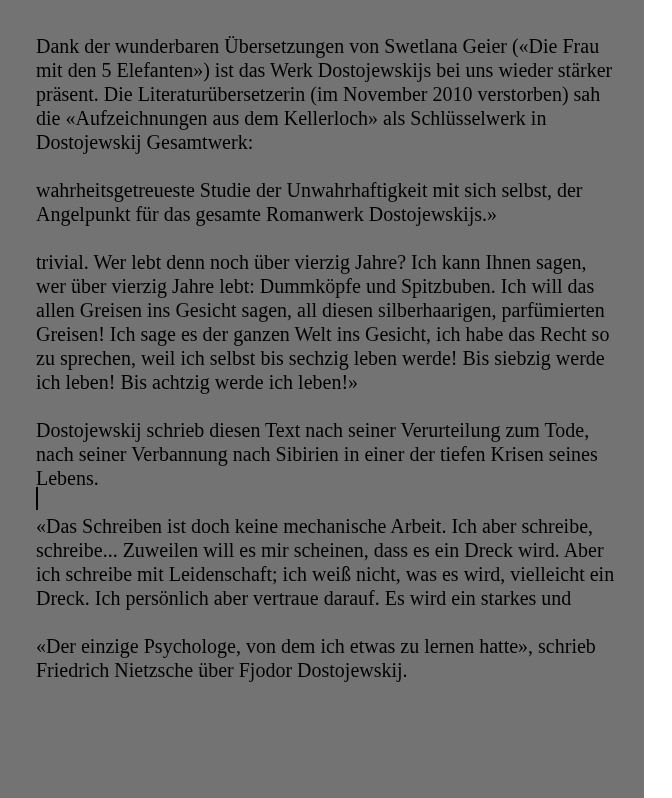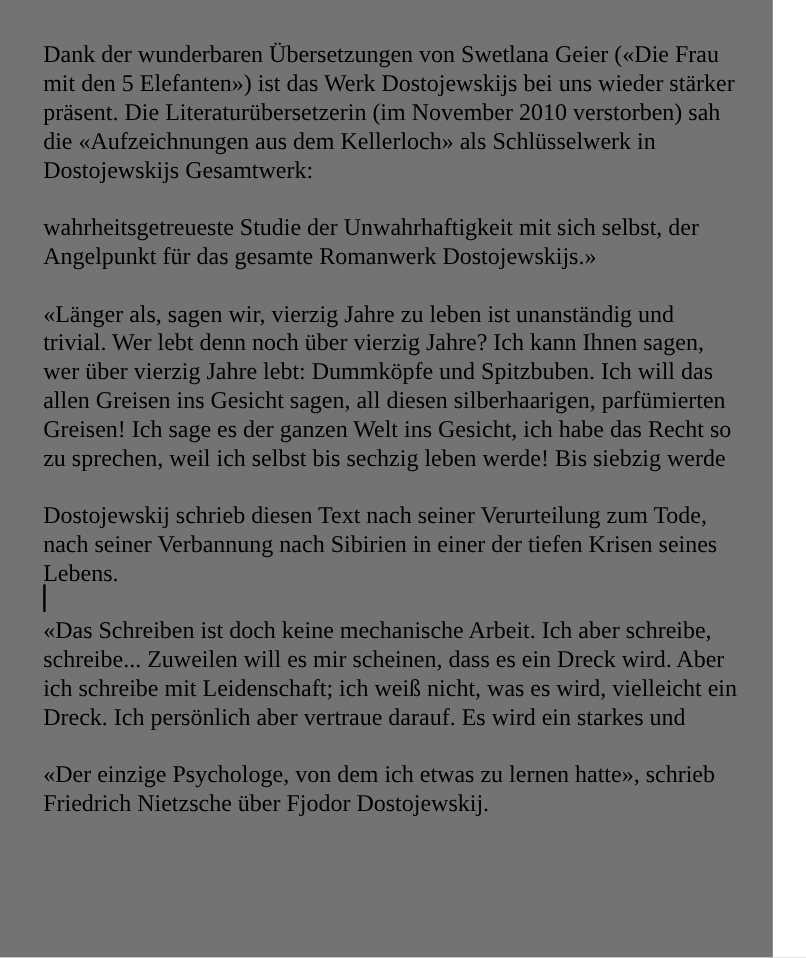--- a/index.html
+++ b/index.html
@@ -50,35 +50,35 @@
 </head>
 <body>
 
 <div class="page">
   <div class="doc" id="doc">
       <div class="paragraph">
         <div class="line">Dank der wunderbaren Übersetzungen von Swetlana Geier («Die Frau</div>
         <div class="line">mit den 5 Elefanten») ist das Werk Dostojewskijs bei uns wieder stärker</div>
         <div class="line">präsent. Die Literaturübersetzerin (im November 2010 verstorben) sah</div>
         <div class="line">die «Aufzeichnungen aus dem Kellerloch» als Schlüsselwerk in</div>
-        <div class="line">Dostojewskijs Gesamtwerk:</div>
+        <div class="line">Dostojewskij Gesamtwerk:</div>
       </div>
       <div class="line blank"></div>
       <div class="paragraph">
         <div class="line">wahrheitsgetreueste Studie der Unwahrhaftigkeit mit sich selbst, der</div>
         <div class="line">Angelpunkt für das gesamte Romanwerk Dostojewskijs.»</div>
       </div>
       <div class="line blank"></div>
       <div class="paragraph">
-        <div class="line">«Länger als, sagen wir, vierzig Jahre zu leben ist unanständig und</div>
         <div class="line">trivial. Wer lebt denn noch über vierzig Jahre? Ich kann Ihnen sagen,</div>
         <div class="line">wer über vierzig Jahre lebt: Dummköpfe und Spitzbuben. Ich will das</div>
         <div class="line">allen Greisen ins Gesicht sagen, all diesen silberhaarigen, parfümierten</div>
         <div class="line">Greisen! Ich sage es der ganzen Welt ins Gesicht, ich habe das Recht so</div>
         <div class="line">zu sprechen, weil ich selbst bis sechzig leben werde! Bis siebzig werde</div>
+        <div class="line">ich leben! Bis achtzig werde ich leben!»</div>
       </div>
       <div class="line blank"></div>
       <div class="paragraph">
         <div class="line">Dostojewskij schrieb diesen Text nach seiner Verurteilung zum Tode,</div>
         <div class="line">nach seiner Verbannung nach Sibirien in einer der tiefen Krisen seines</div>
         <div class="line">Lebens.</div>
       </div>
       <div class="line blank"><span class="caret" style="background: rgb(0, 0, 0);"></span></div>
       <div class="paragraph">
         <div class="line">«Das Schreiben ist doch keine mechanische Arbeit. Ich aber schreibe,</div>

